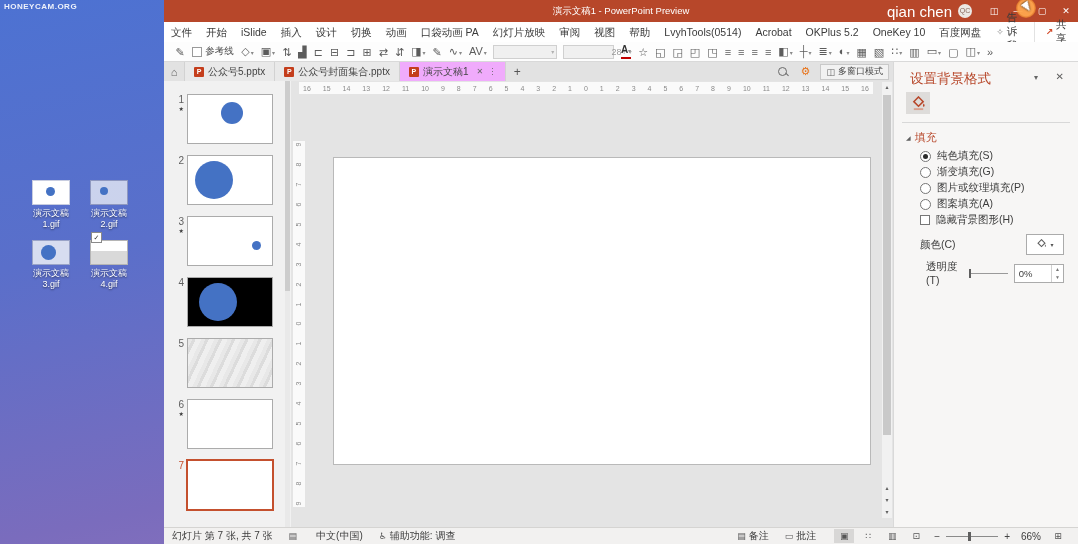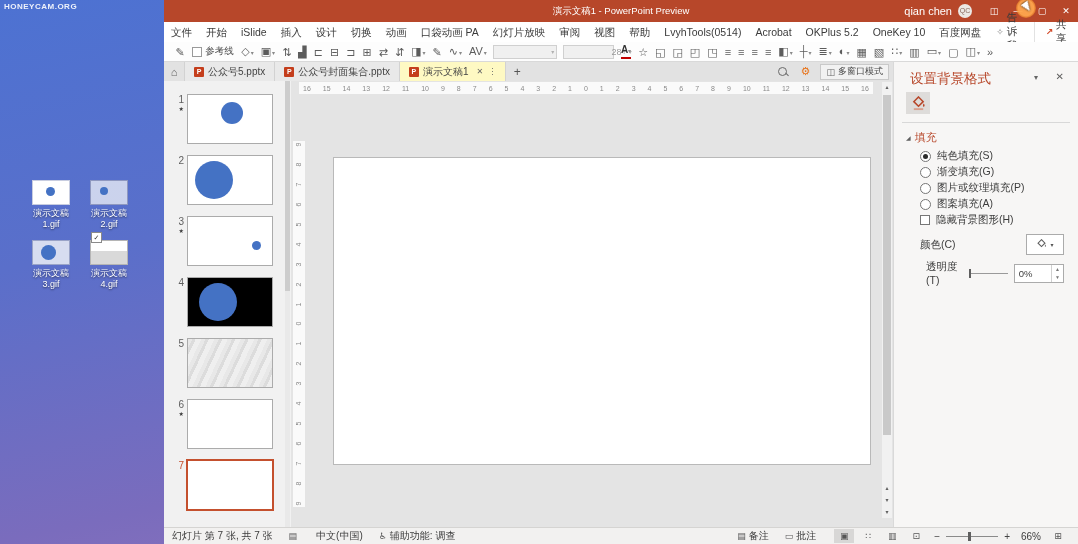--- a/index.html
+++ b/index.html
@@ -28,21 +28,21 @@
   .dlabel{font-size:9px;line-height:11px;color:#fff;text-align:center;
     text-shadow:0 1px 2px rgba(0,0,0,.6);}
   
   #win{position:absolute;left:164px;top:0;width:914px;height:544px;background:#fff;}
   
   #titlebar{position:absolute;left:0;top:0;width:914px;height:22px;background:#b7472a;
     color:#fff;font-size:9.5px;}
   #titlebar .title{position:absolute;left:0;right:0;top:0;height:22px;line-height:22px;
     text-align:center;}
   .tb-right{position:absolute;right:0;top:0;height:22px;display:flex;align-items:center;}
-  .tb-user{font-size:11px;margin-right:6px;}
+  .tb-user{font-size:15px;margin-right:6px;}
   .tb-avatar{width:14px;height:14px;border-radius:50%;background:#ece8e4;color:#8a6a5e;
     font-size:7px;line-height:14px;text-align:center;margin-right:10px;}
   .tb-btn{width:24px;height:22px;line-height:22px;text-align:center;font-size:9px;}
   .cursor{position:absolute;left:852px;top:-2px;width:20px;height:20px;border-radius:50%;
     background:radial-gradient(circle,rgba(255,166,77,.95) 0 55%,rgba(255,140,0,.35) 75%,transparent 78%);
     z-index:50;pointer-events:none;}
   .cursor .arr{position:absolute;left:7px;top:4px;width:0;height:0;
     border-left:4px solid transparent;border-right:4px solid transparent;
     border-top:10px solid #fff;transform:rotate(-35deg);
     filter:drop-shadow(0 0 1px #000);}
@@ -71,21 +71,21 @@
   .combo .caret{font-size:6px;color:#b0b0b0;margin-left:2px;}
   .fontcolor{font-size:10px;font-weight:bold;color:#333;border-bottom:2px solid #c00000;
     line-height:11px;margin:0 3.5px;}
   
   #tabbar{position:absolute;left:0;top:62px;width:729px;height:19px;background:#e2e2e2;
     display:flex;align-items:stretch;font-size:10px;color:#444;}
   .start{width:20px;display:flex;align-items:center;justify-content:center;
     color:#666;font-size:11px;border-right:1px solid #d2d2d2;}
   .dtab{display:flex;align-items:center;padding:0 9px;background:#e9e9e9;
     border-right:1px solid #d2d2d2;max-width:150px;white-space:nowrap;}
-  .dtab.active{background:#fef9c3;}
+  .dtab.active{background:#f0abfc;}
   .ppt-ic{width:10px;height:10px;background:#c43e1c;color:#fff;font-size:7px;font-weight:bold;
     line-height:10px;text-align:center;border-radius:1px;margin-right:4px;flex:none;}
   .dtab .x{margin-left:8px;font-size:8px;color:#666;}
   .dtab .dots{margin-left:5px;font-size:8px;color:#666;}
   .newtab{width:22px;display:flex;align-items:center;justify-content:center;font-size:12px;color:#555;}
   .tabbar-right{margin-left:auto;display:flex;align-items:center;padding-right:4px;}
   .mag{position:relative;width:7px;height:7px;border:1.4px solid #6a6a6a;border-radius:50%;
     margin:0 8px;}
   .mag::after{content:"";position:absolute;left:6px;top:6px;width:4px;height:1.4px;
     background:#6a6a6a;transform:rotate(45deg);}

